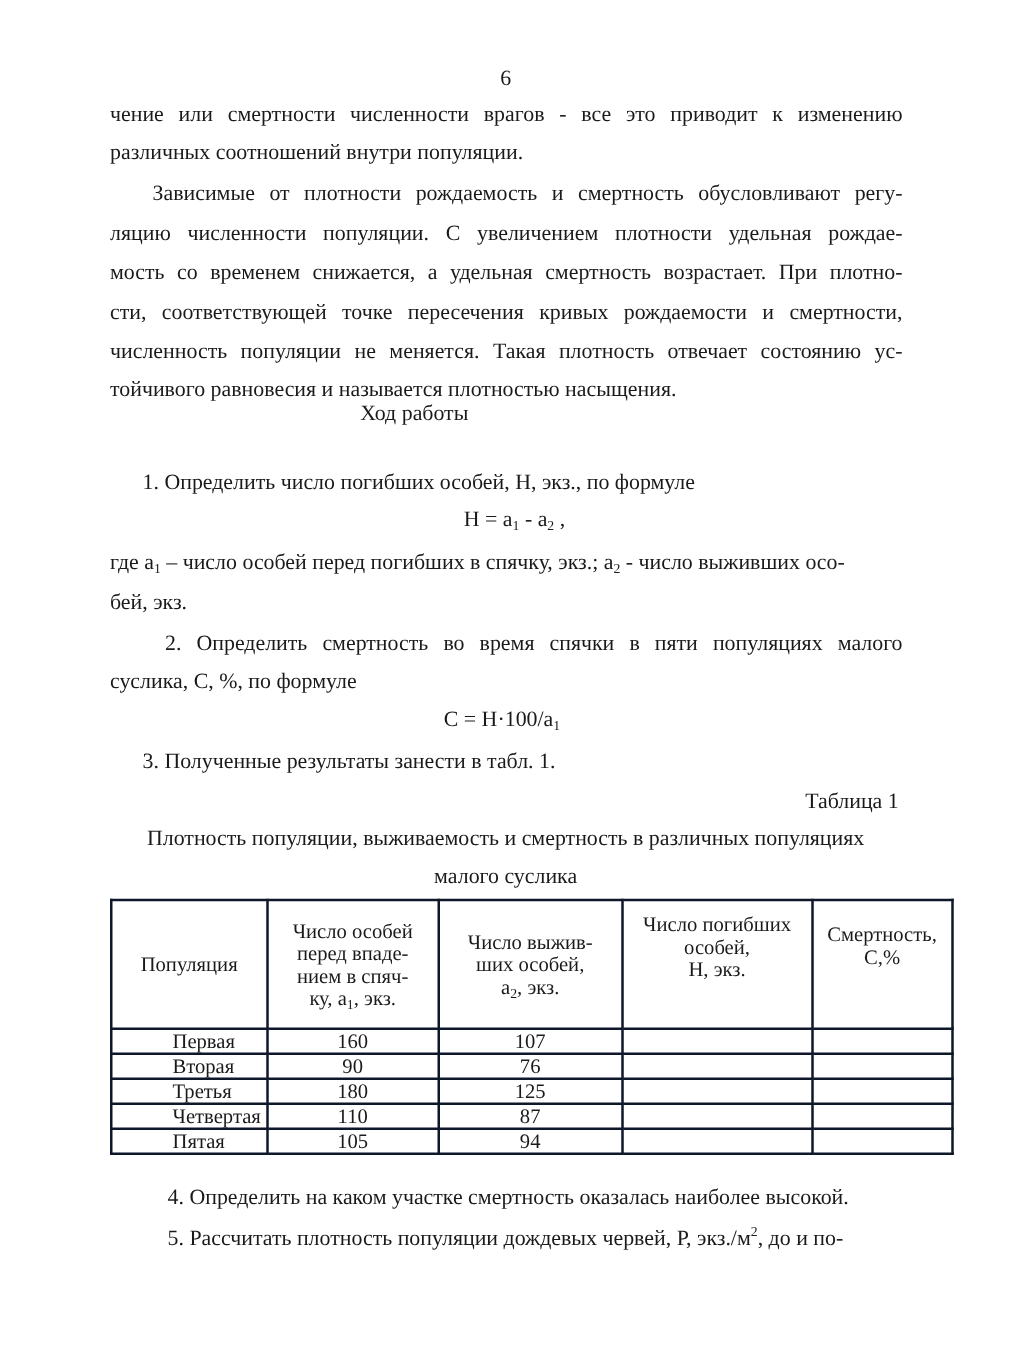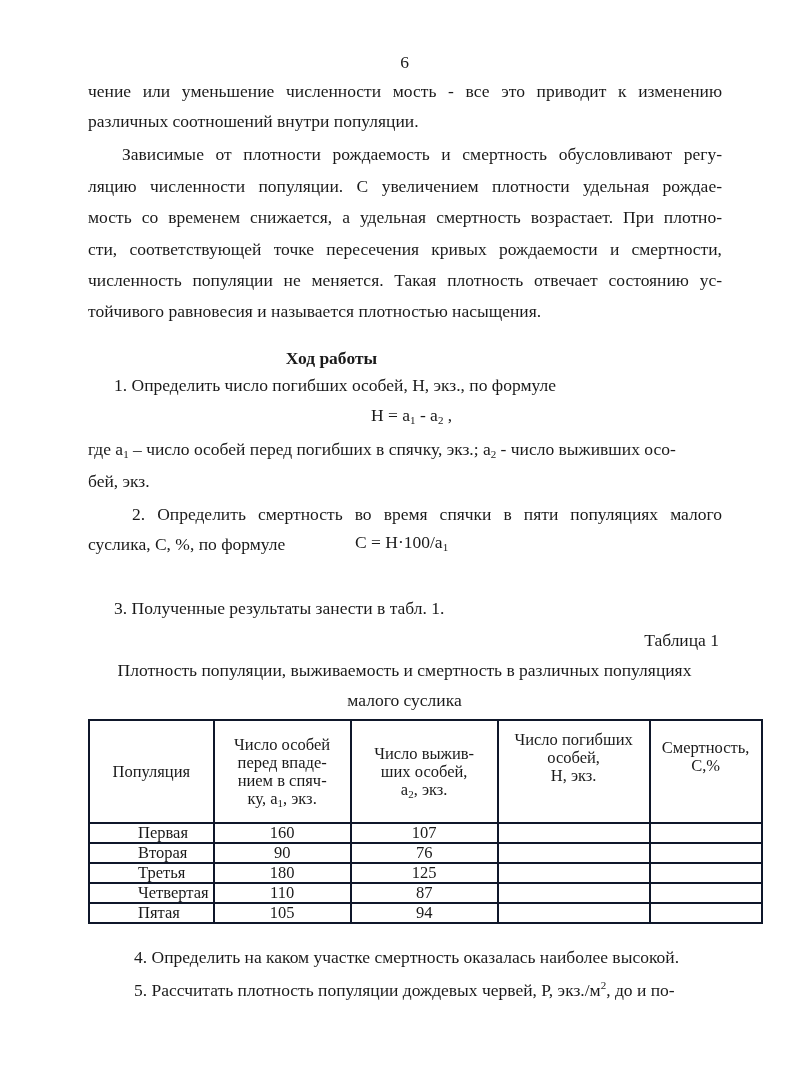--- a/index.html
+++ b/index.html
@@ -16,40 +16,40 @@
   th { text-align: center; vertical-align: middle; height: 83px; }
   td { height: 18px; }
   td.num { text-align: center; }
   td.name { text-align: left; padding-left: 48px; }
 </style>
 </head>
 <body>
 
 <div class="abs center" style="left:0;width:809px;top:52px;">6</div>
 
-<div class="line just" style="top:80px;">чение или уменьшение численности мость - все это приводит к изменению</div>
+<div class="line just" style="top:80px;">чение или смертности численности врагов - все это приводит к изменению</div>
 <div class="line" style="top:110px;">различных соотношений внутри популяции.</div>
 
 <div class="line just" style="top:143px;left:122px;width:600px;">Зависимые от плотности рождаемость и смертность обусловливают регу-</div>
 <div class="line just" style="top:175px;">ляцию численности популяции. С увеличением плотности удельная рождае-</div>
 <div class="line just" style="top:206px;">мость со временем снижается, а удельная смертность возрастает. При плотно-</div>
 <div class="line just" style="top:238px;">сти, соответствующей точке пересечения кривых рождаемости и смертности,</div>
 <div class="line just" style="top:269px;">численность популяции не меняется. Такая плотность отвечает состоянию ус-</div>
 <div class="line" style="top:300px;">тойчивого равновесия и называется плотностью насыщения.</div>
 
-<div class="abs center" style="left:0;width:663px;top:348px;font-weight:bold;">Ход работы</div>
+<div class="abs center" style="left:0;width:663px;top:320px;">Ход работы</div>
 
 <div class="abs" style="left:114px;top:375px;">1. Определить число погибших особей, Н, экз., по формуле</div>
 <div class="abs" style="left:355px;top:405px;margin-left:16px;"><span>Н = а</span><sub>1</sub><span> - а</span><sub>2</sub><span> ,</span></div>
 <div class="line" style="top:438px;"><span>где а</span><sub>1</sub><span> – число особей перед погибших в спячку, экз.; а</span><sub>2</sub><span> - число выживших осо-</span></div>
 <div class="line" style="top:470px;">бей, экз.</div>
 
 <div class="line just" style="top:503px;left:132px;width:590px;">2. Определить смертность во время спячки в пяти популяциях малого</div>
 <div class="line" style="top:533px;">суслика, С, %, по формуле</div>
-<div class="abs" style="left:355px;top:532px;"><span>С = Н·100/а</span><sub>1</sub></div>
+<div class="abs" style="left:355px;top:565px;"><span>С = Н·100/а</span><sub>1</sub></div>
 
 <div class="abs" style="left:114px;top:598px;">3. Полученные результаты занести в табл. 1.</div>
 
 <div class="abs" style="right:90px;top:630px;">Таблица 1</div>
 <div class="abs center" style="left:0;width:809px;top:660px;">Плотность популяции, выживаемость и смертность в различных популяциях</div>
 <div class="abs center" style="left:0;width:809px;top:690px;">малого суслика</div>
 
 <table>
   <thead>
     <tr>

